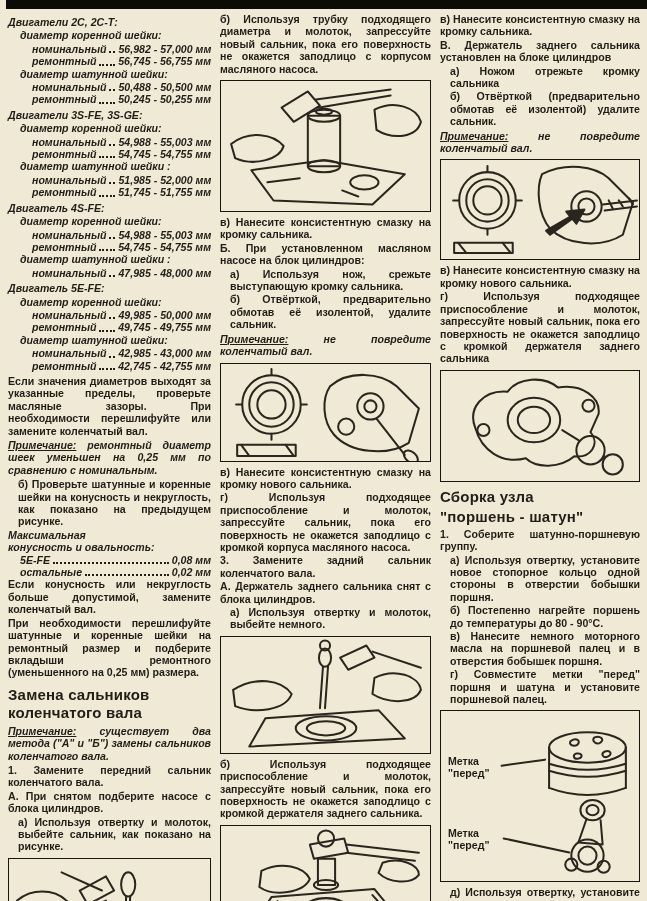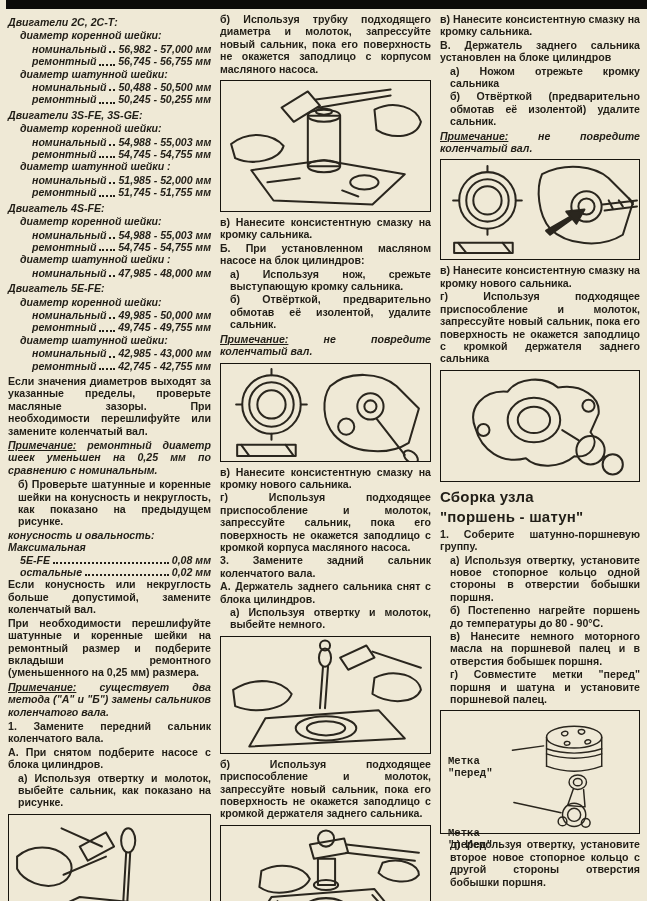--- a/index.html
+++ b/index.html
@@ -35,21 +35,21 @@
   
   .figure{border:1.7px solid #17140e;margin:5px 0 4px 0;position:relative;box-sizing:border-box;}
   .figure svg{display:block;width:100%;height:100%;}
   .fig-l1{height:162px;}
   .fig-m1{height:132px;}
   .fig-m2{height:99px;}
   .fig-m3{height:118px;}
   .fig-m4{height:122px;}
   .fig-r1{height:101px;}
   .fig-r2{height:112px;}
-  .fig-r3{height:124px;font-family:Liberation Mono, monospace;}
+  .fig-r3{height:172px;}
   .fig-label{
     position:absolute;font-size:10.6px;line-height:12px;font-weight:bold;
     text-align:left;white-space:pre-line;
   }
   .lab1{left:7px;top:44px;}
   .lab2{left:7px;top:116px;}
   .sp{margin-top:3px !important;}
 </style>
 </head>
 <body>
@@ -152,36 +152,37 @@
           <span class="v">42,745 - 42,755 мм</span>
         </div>
     </div>
 
     <p class="sp">Если значения диаметров выходят за указанные пределы, проверьте масляные зазоры. При необходимости перешлифуйте или замените коленчатый вал.</p>
 
     <p class="note"><span class="lbl">Примечание:</span><span> ремонтный диаметр шеек уменьшен на 0,25 мм по сравнению с номинальным.</span></p>
 
     <p class="ind">б) Проверьте шатунные и коренные шейки на конусность и некруглость, как показано на предыдущем рисунке.</p>
 
+    <p class="specs" style="margin-bottom:0">Максимальная</p>
     <p class="specs" style="margin-bottom:0">конусность и овальность:</p>
-    <p class="specs" style="margin-bottom:0">Максимальная</p>
     <div class="row small specs">
         <span class="k">5E-FE</span>
         <span class="lead"></span>
         <span class="v">0,08 мм</span>
       </div>
     <div class="row small specs">
         <span class="k">остальные</span>
         <span class="lead"></span>
         <span class="v">0,02 мм</span>
       </div>
 
     <p>Если конусность или некруглость больше допустимой, замените коленчатый вал.</p>
     <p>При необходимости перешлифуйте шатунные и коренные шейки на ремонтный размер и подберите вкладыши ремонтного (уменьшенного на 0,25 мм) размера.</p>
 
+    <div class="h2">Замена сальников коленчатого вала</div>
 
     <p class="note"><span class="lbl">Примечание:</span><span> существует два метода ("А" и "Б") замены сальников коленчатого вала.</span></p>
 
     <p>1. Замените передний сальник коленчатого вала.</p>
     <p>А. При снятом подберите насосе с блока цилиндров.</p>
     <p class="ind">а) Используя отвертку и молоток, выбейте сальник, как показано на рисунке.</p>
 
     <div class="figure fig-l1">
       <svg viewBox="0 0 199 156">
         <g stroke="#2a261e" stroke-width="2" fill="none" stroke-linejoin="round" stroke-linecap="round">

